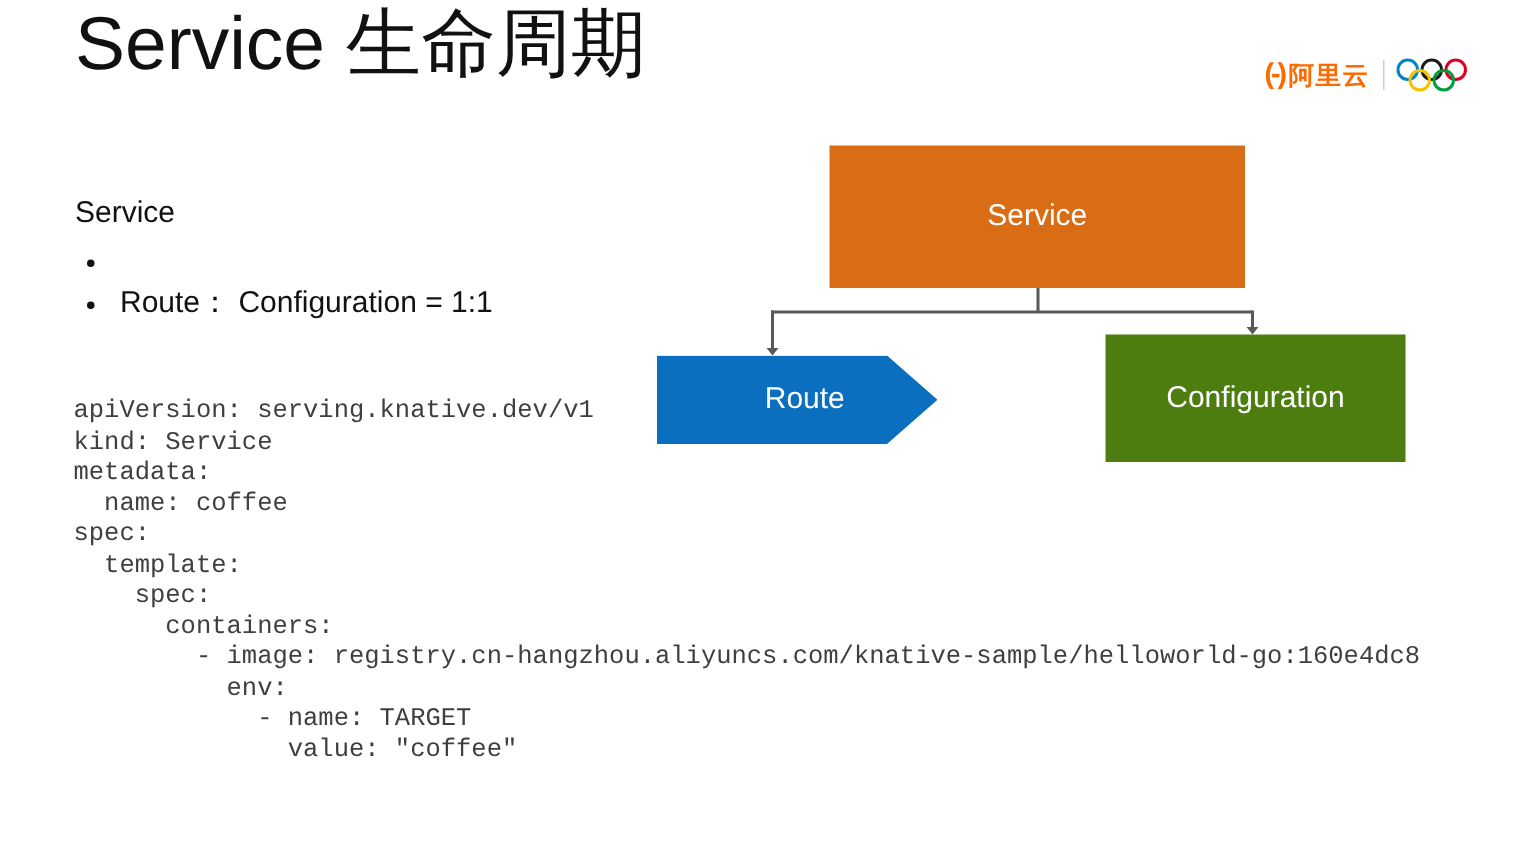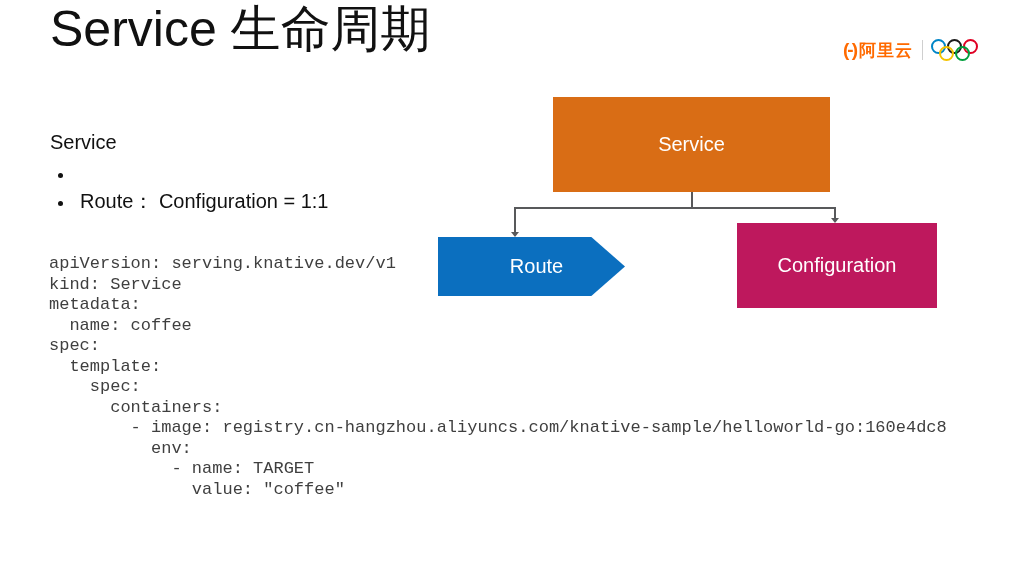--- a/index.html
+++ b/index.html
@@ -54,37 +54,37 @@
   .content-heading { font-size: 20px; color: #111; font-weight: 400; margin-bottom: 5px; }
   .bullet-row { display: flex; align-items: center; height: 28px; font-size: 20px; color: #111; }
   .bullet-dot {
     width: 5px; height: 5px; border-radius: 50%;
     background: #111; margin: 4px 17px 0 8px; flex: 0 0 auto;
   }
   .bullet-text { white-space: nowrap; }
 
   
   .code {
-    position: absolute; left: 49px; top: 254px;
+    position: absolute; left: 49px; top: 265px;
     font-family: "Liberation Mono", monospace;
     font-size: 17px; line-height: 20.5px;
     color: #3f3f3f;
     white-space: pre;
   }
 
   
   .node { position: absolute; display: flex; align-items: center; justify-content: center; color: #fff; font-size: 20px; }
   .node-service { left: 553px; top: 97px; width: 277px; height: 95px; background: #D96D15; }
   .node-route {
     left: 438px; top: 237px; width: 187px; height: 59px; background: #0B6FBF;
     clip-path: polygon(0 0, 82% 0, 100% 50%, 82% 100%, 0 100%);
     padding-left: 44px;
   }
   .node-route .label { margin-right: 34px; }
-  .node-config { left: 737px; top: 223px; width: 200px; height: 85px; background: #be185d; }
+  .node-config { left: 737px; top: 223px; width: 200px; height: 85px; background: #4d7c0f; }
 
   .line { position: absolute; background: #58595b; }
   .line-v-top { left: 691px; top: 192px; width: 1.5px; height: 16px; }
   .line-h     { left: 514px; top: 207px; width: 321px; height: 1.5px; }
   .line-v-left  { left: 514px; top: 207px; width: 1.5px; height: 25px; }
   .line-v-right { left: 834px; top: 207px; width: 1.5px; height: 11px; }
   .arrowhead {
     position: absolute; width: 0; height: 0;
     border-left: 4px solid transparent; border-right: 4px solid transparent;
     border-top: 5px solid #58595b;

